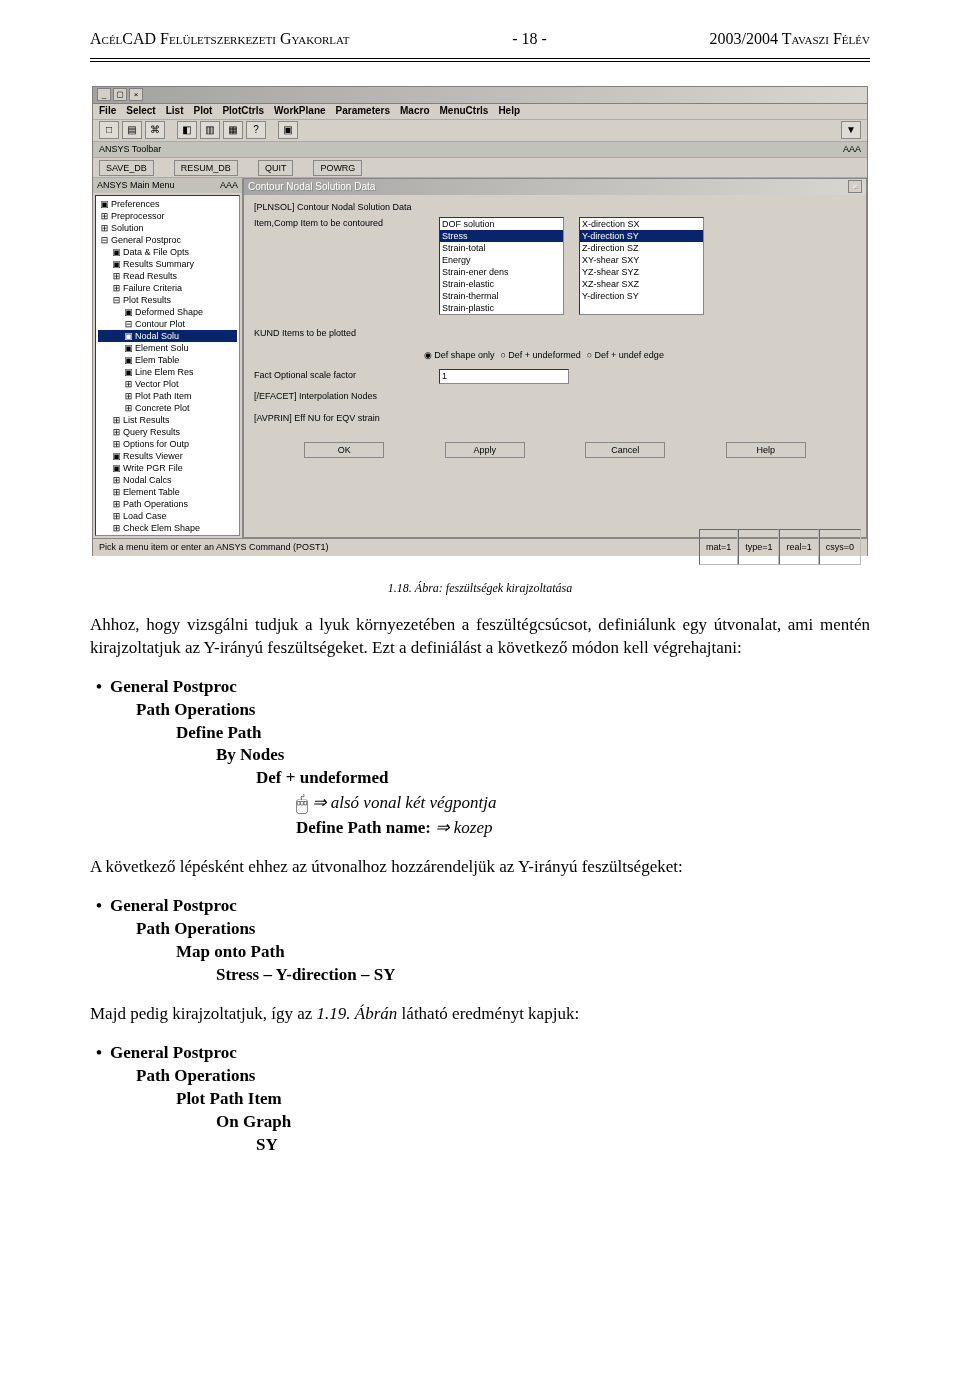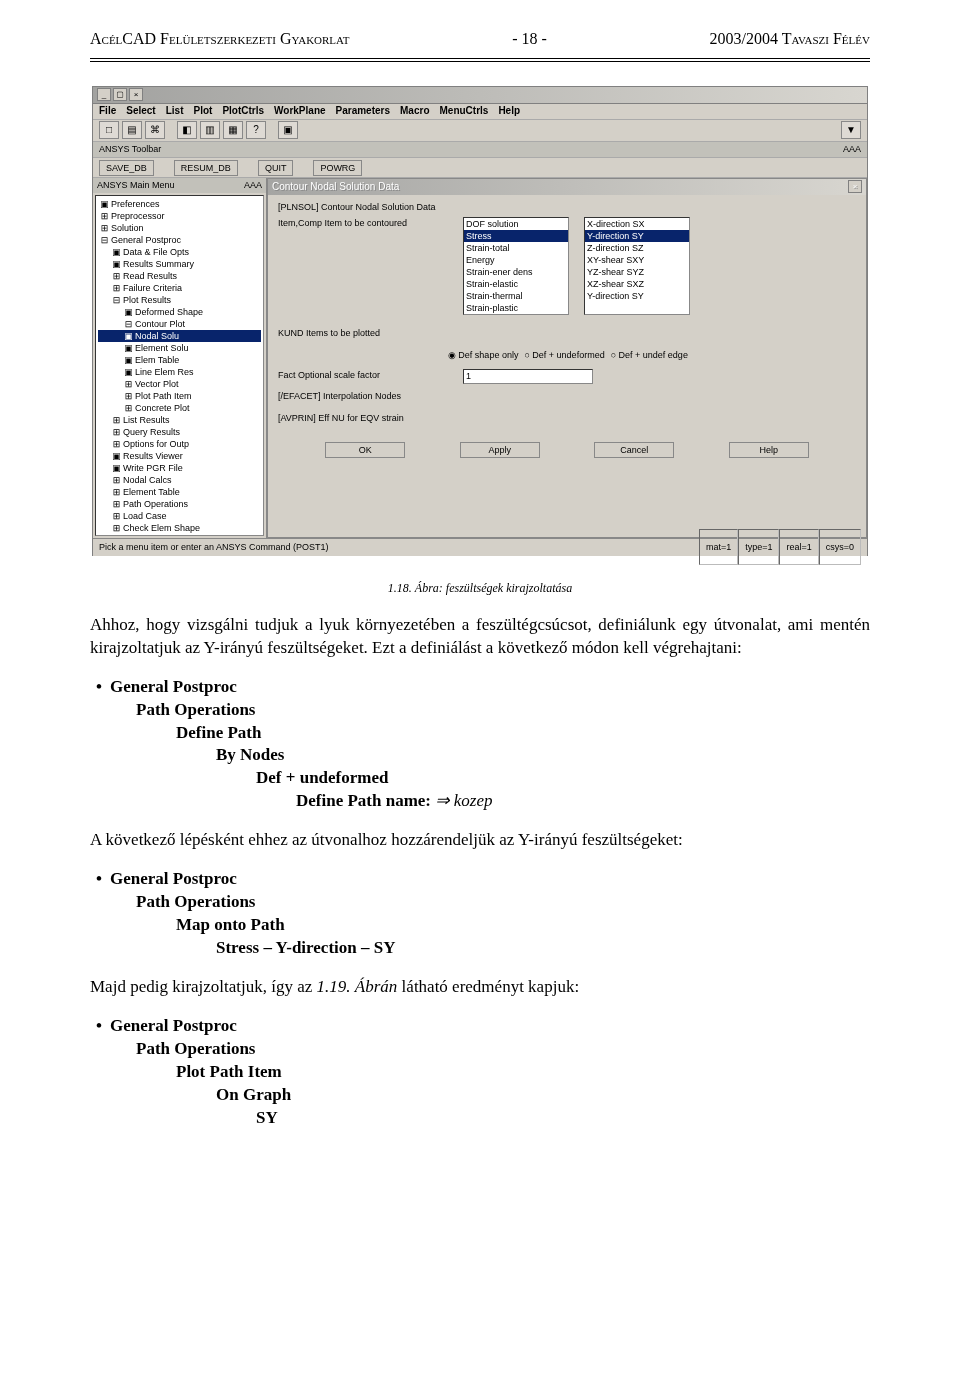--- a/index.html
+++ b/index.html
@@ -74,21 +74,21 @@
     height: 16px; background: #c2c1ba; font-size: 9px; padding: 0 6px; display:flex; align-items:center;
     border-bottom: 1px solid #aaa;
   }
   .ansys-toolbar {
     height: 20px; background: #d4d0c8; display:flex; gap:20px; padding:2px 6px; align-items:flex-start;
     border-bottom: 1px solid #aaa;
   }
   .gray-btn { border:1px solid #888; background:#d4d0c8; padding:1px 6px; font-size:9px; }
   .body-area { display:flex; height: 360px; }
   .side-panel {
-    width: 174px; background: #d4d0c8; border-right:1px solid #888; display:flex; flex-direction:column;
+    width: 150px; background: #d4d0c8; border-right:1px solid #888; display:flex; flex-direction:column;
   }
   .side-title {
     height: 15px; background:#c2c1ba; font-size:9px; padding:0 4px; display:flex; align-items:center; justify-content:space-between;
   }
   .tree {
     background:#fff; flex:1; border:1px inset #888; margin:2px; overflow:hidden; font-size:9px; line-height:12px; padding:2px;
   }
   .tree div { white-space: nowrap; }
   .tree .lvl0 { padding-left: 2px; }
   .tree .lvl1 { padding-left: 14px; }
@@ -101,21 +101,21 @@
   }
   .dlg-title {
     background: linear-gradient(to right,#a5a5a3,#d8d6d0);
     height:16px; display:flex; align-items:center; justify-content:space-between;
     padding:0 4px; font-size:10px; color:#fff; text-shadow:1px 1px #888;
   }
   .dlg-body { padding: 6px 10px; font-size:9px; }
   .dlg-row { display:flex; align-items:flex-start; gap:15px; margin-bottom:6px; }
   .dlg-label { width: 170px; }
   .listbox {
-    background:#fff; border:1px inset #888; width:106px; height:98px; font-size:9px; line-height:12px; overflow:hidden;
+    background:#fff; border:1px inset #888; width:125px; height:98px; font-size:9px; line-height:12px; overflow:hidden;
   }
   .listbox div { padding:0 2px; }
   .listbox .sel { background:#08246b; color:#fff; }
   .radio-group { display:flex; flex-direction:row; gap:6px; margin-left:170px; margin-bottom:8px;}
   .radio-item::before { content:"○ "; }
   .radio-item.on::before { content:"◉ "; }
   .sclinput { background:#fff; border:1px inset #888; width:130px; height:15px; padding:0 2px; }
   .dlg-buttons { display:flex; justify-content:space-around; margin-top:18px; padding:0 20px;}
   .dlg-buttons .gray-btn { width:80px; text-align:center; }
   .status-bar {
@@ -303,20 +303,21 @@
 <div class="caption">1.18. Ábra: feszültségek kirajzoltatása</div>
 
 <p class="body-text">Ahhoz, hogy vizsgálni tudjuk a lyuk környezetében a feszültégcsúcsot, definiálunk egy útvonalat, ami mentén kirajzoltatjuk az Y-irányú feszültségeket. Ezt a definiálást a következő módon kell végrehajtani:</p>
 
 <ul class="menu-path">
   <li class="ind0"><span class="dot">•</span><span>General Postproc</span></li>
   <li class="ind1"><span>Path Operations</span></li>
   <li class="ind2"><span>Define Path</span></li>
   <li class="ind3"><span>By Nodes</span></li>
   <li class="ind4"><span>Def + undeformed</span></li>
+  <li class="ind5"><span class="mouse-icon">🖱</span> <span class="italic">⇒ alsó vonal két végpontja</span></li>
   <li class="ind5"><b>Define Path name:</b> <span class="italic">⇒ kozep</span></li>
 </ul>
 
 <p class="body-text">A következő lépésként ehhez az útvonalhoz hozzárendeljük az Y-irányú feszültségeket:</p>
 
 <ul class="menu-path">
   <li class="ind0"><span class="dot">•</span><span>General Postproc</span></li>
   <li class="ind1"><span>Path Operations</span></li>
   <li class="ind2"><span>Map onto Path</span></li>
   <li class="ind3"><span>Stress – Y-direction – SY</span></li>

